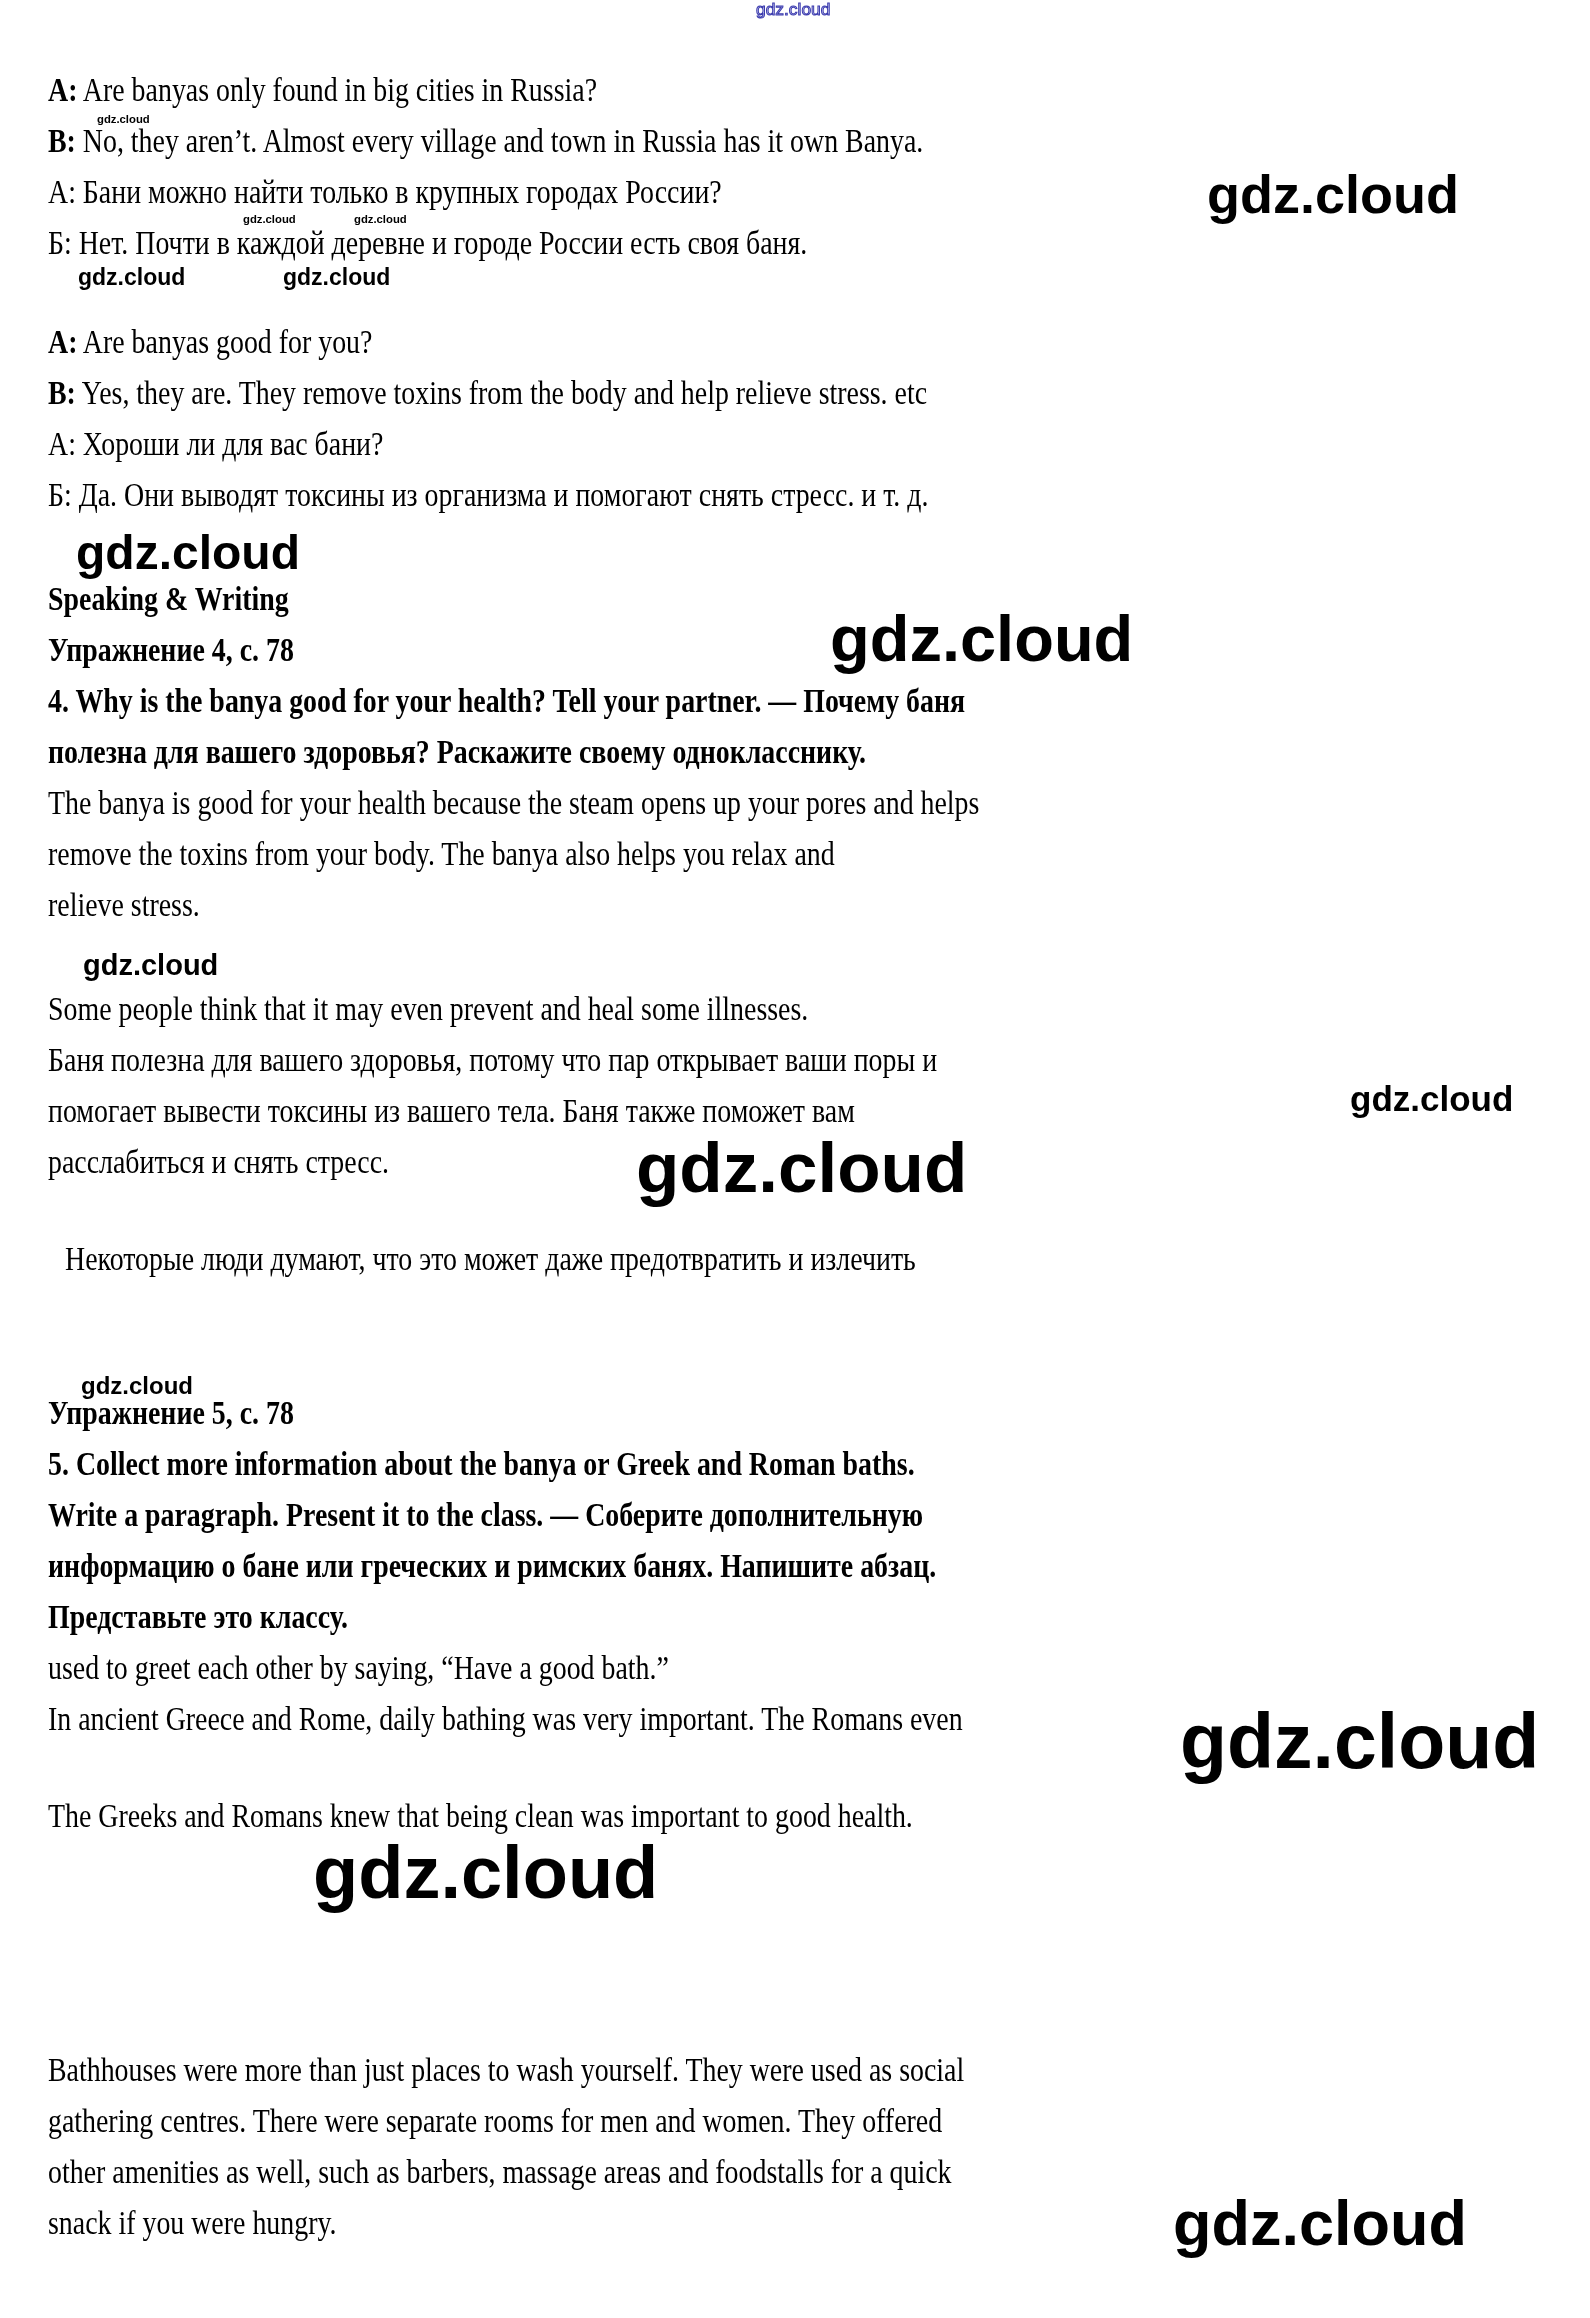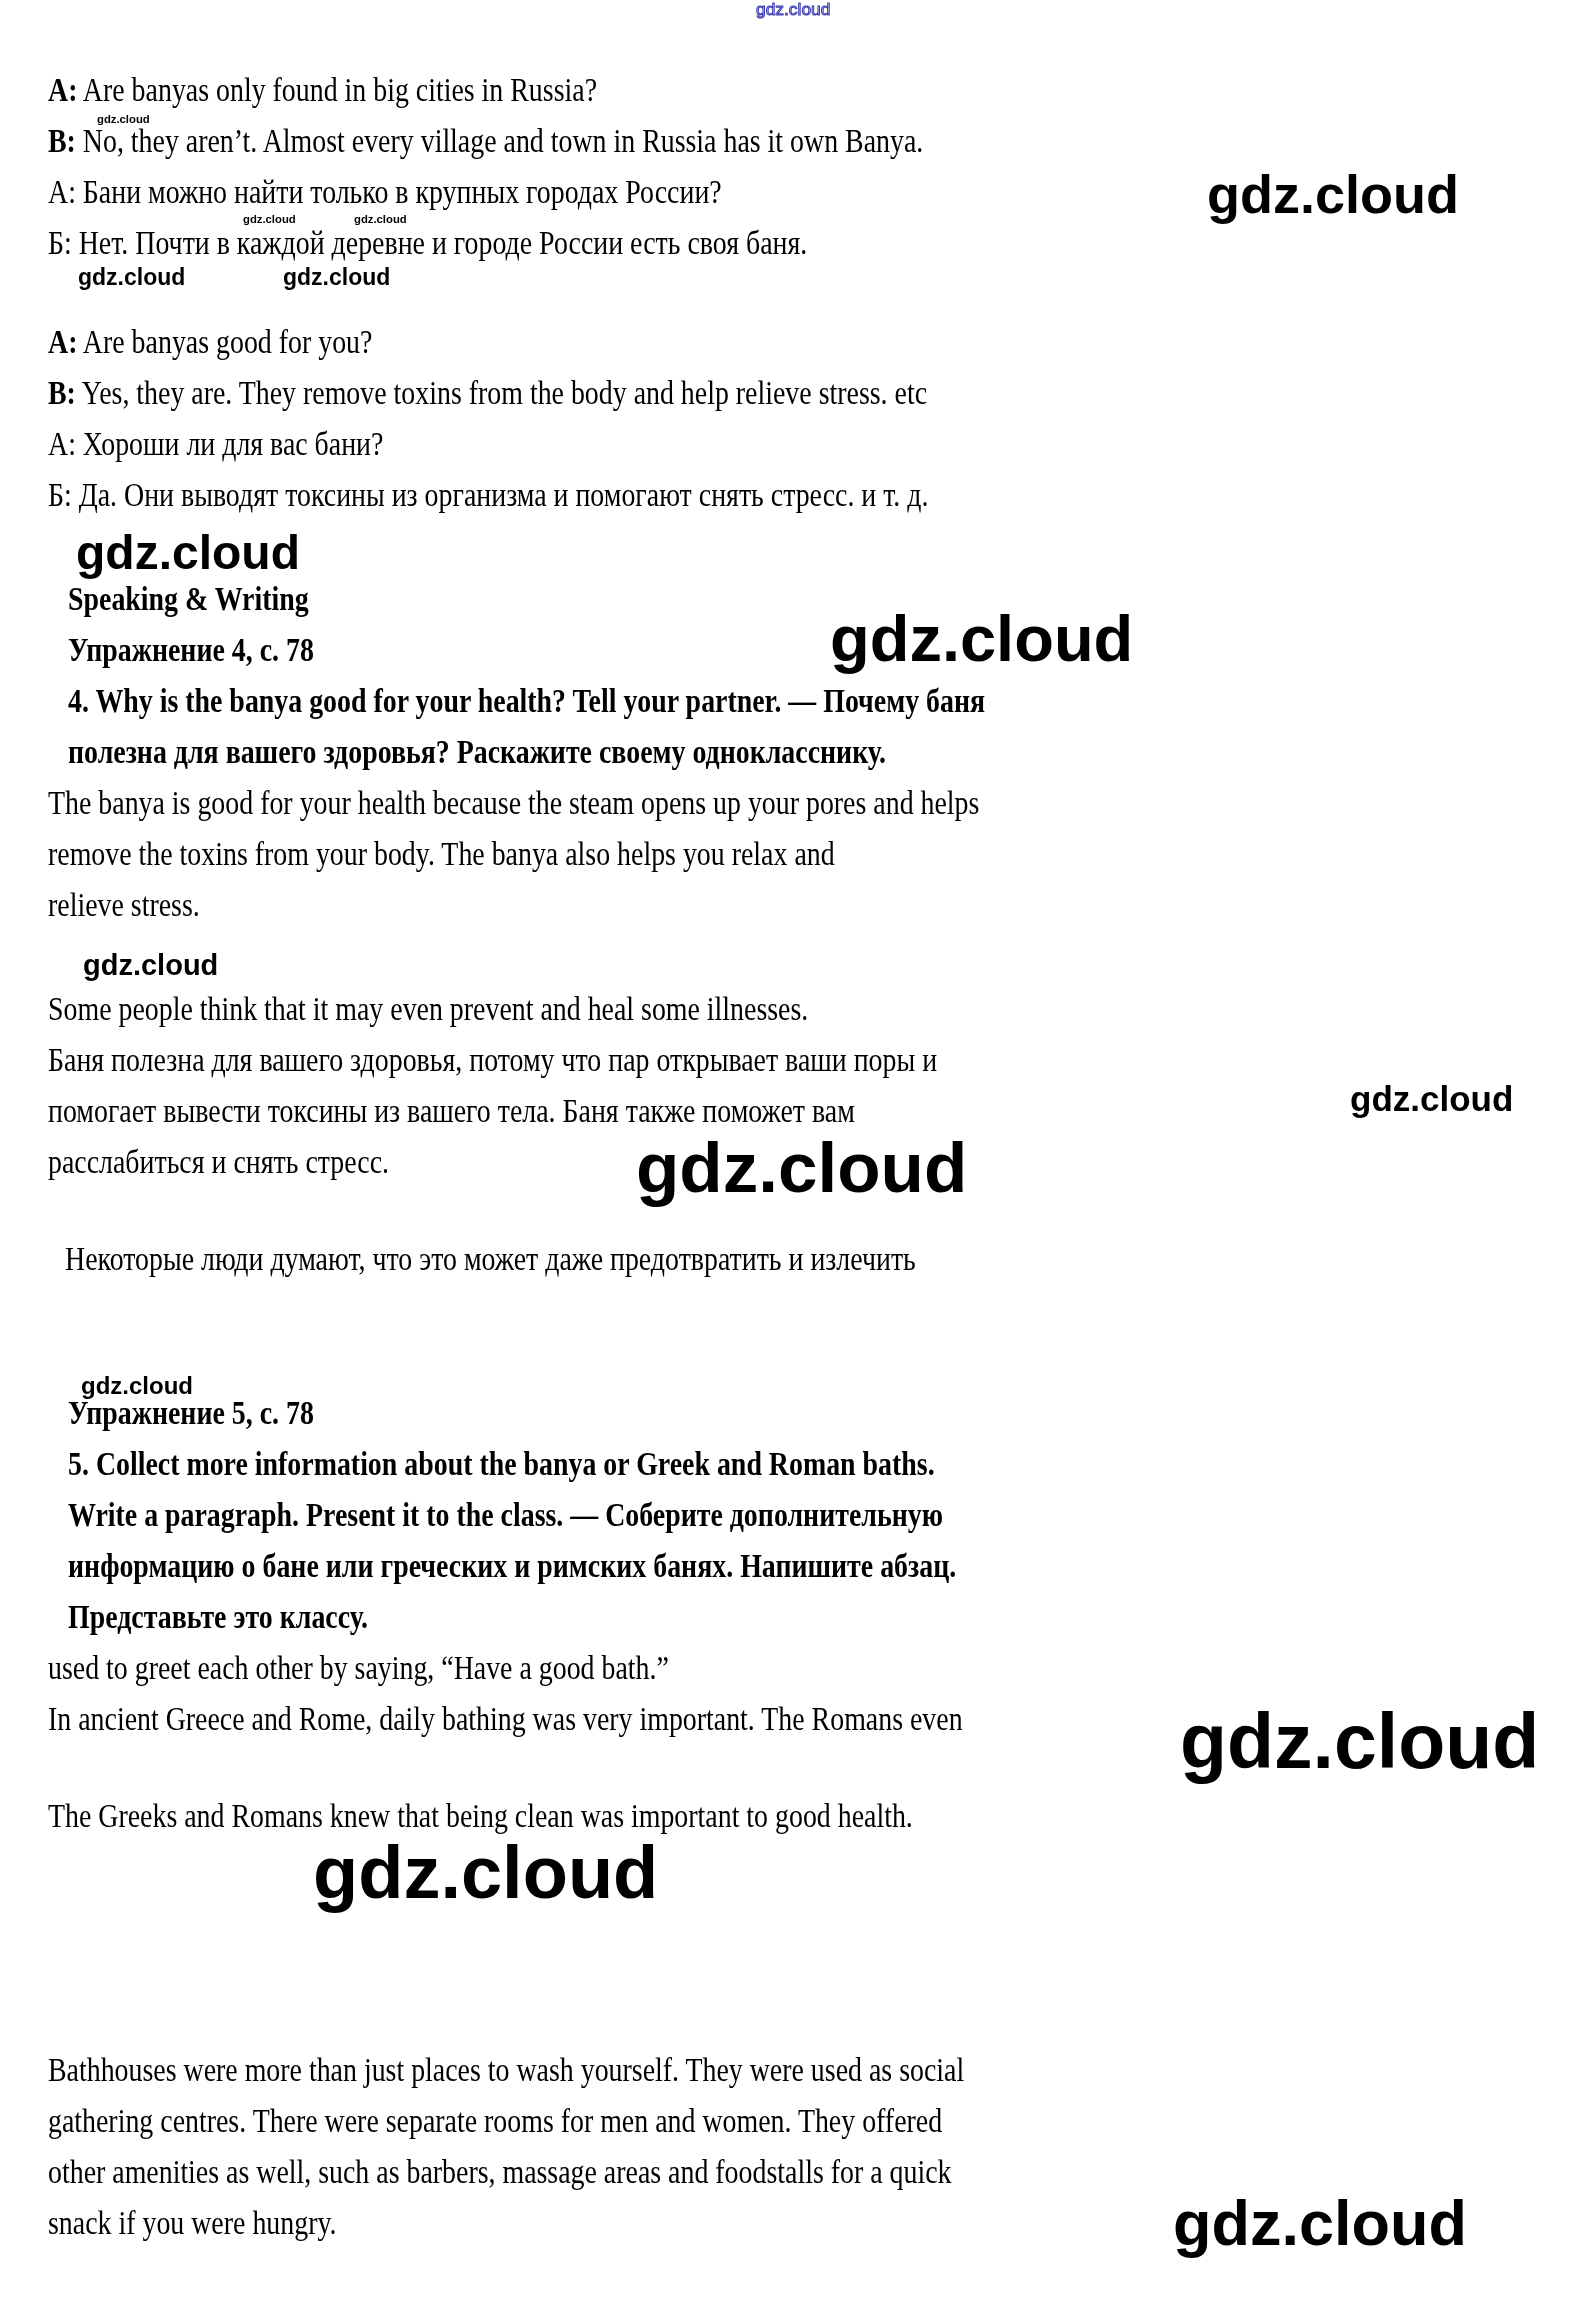--- a/index.html
+++ b/index.html
@@ -10,21 +10,21 @@
     overflow:hidden;
     font-family:"Liberation Serif", serif;
     color:#000;
   }
   .block{position:absolute;left:48px;right:0;}
   .ln{
     height:51px;line-height:51px;
     font-size:34px;
     white-space:nowrap;
   }
-  .ln.bold{font-weight:bold;margin-left:20px;}
+  .ln.bold{font-weight:bold;}
   .sx{
     display:inline-block;
     transform:scaleX(0.82);
     transform-origin:0 50%;
     white-space:nowrap;
   }
   .pfx{font-weight:bold;}
   .wm{
     position:absolute;
     font-family:"Liberation Sans", sans-serif;

